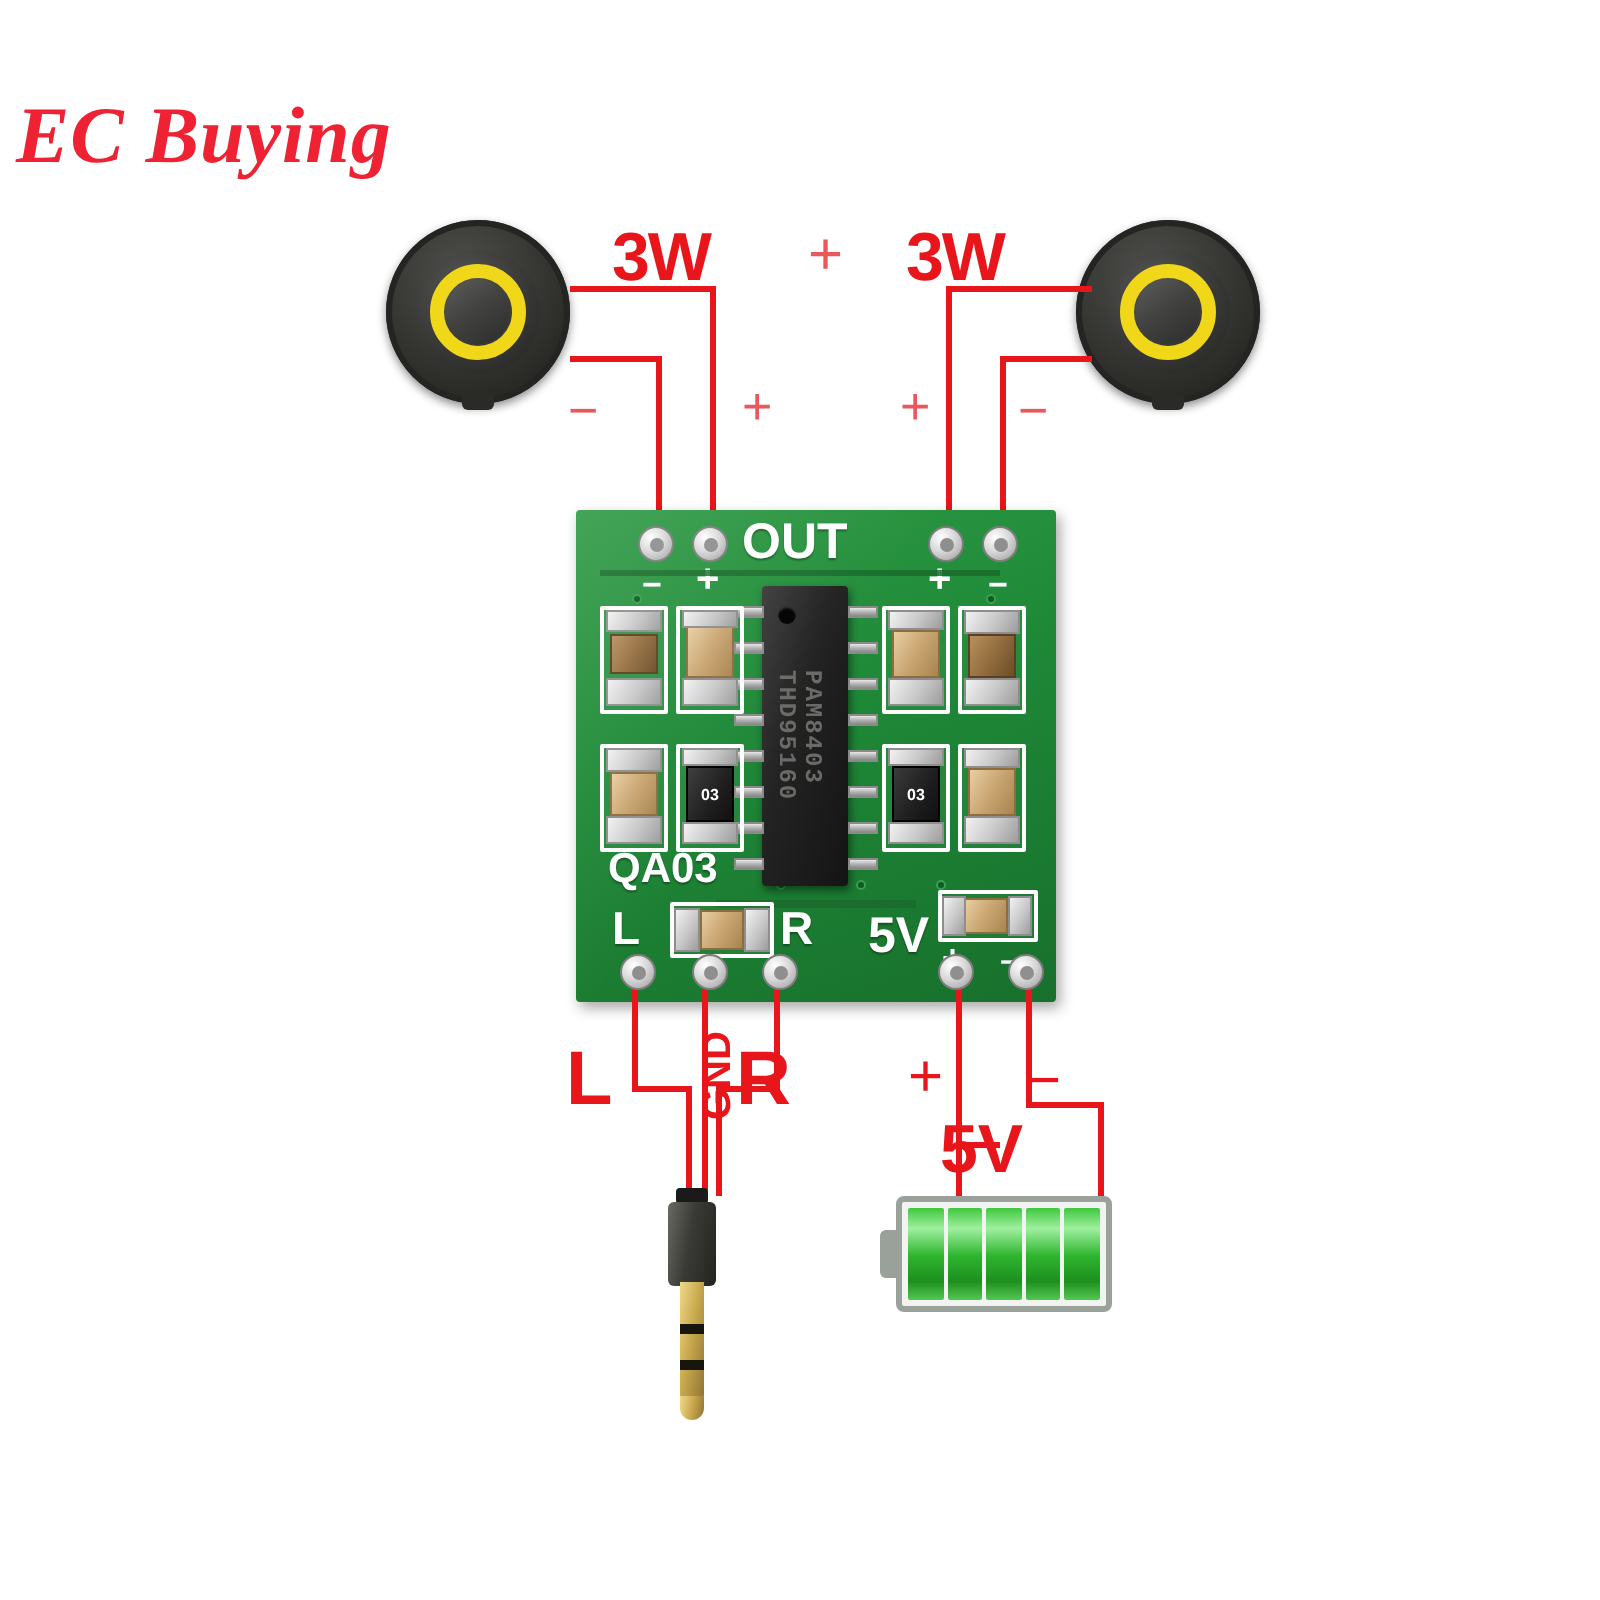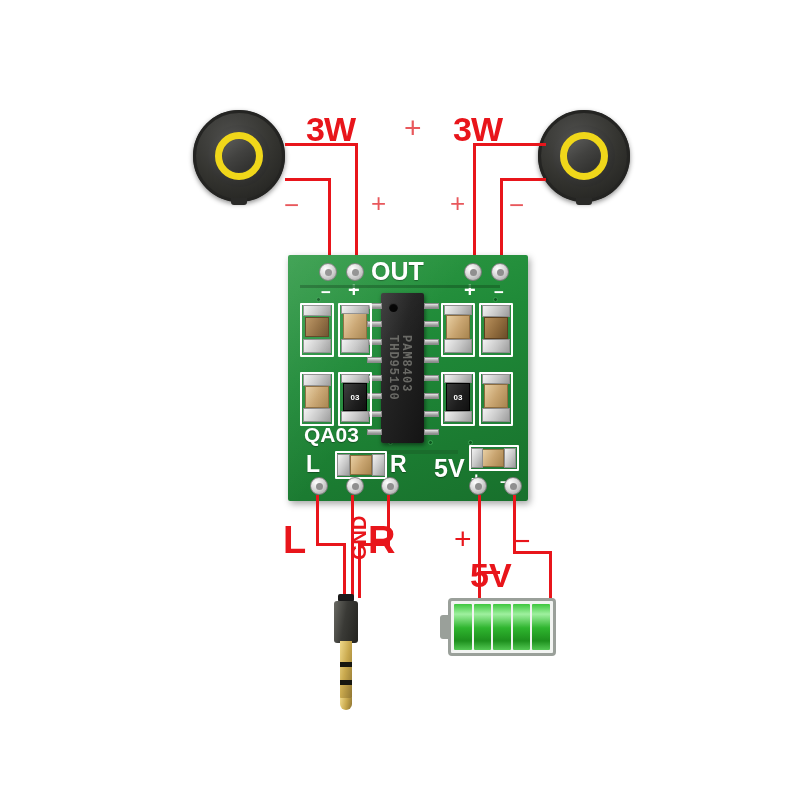--- a/index.html
+++ b/index.html
@@ -312,20 +312,21 @@
     width: 9px; height: 24px;
     background: #9aa09a;
     border-radius: 3px 0 0 3px;
   }
 </style>
 </head>
 <body>
 
 <div id="stage">
 
+  <div class="abs" id="watermark">EC Buying</div>
 
   <div class="speaker" style="left:193px; top:110px;">
     <div class="spk-frame"></div>
     <div class="spk-surround"></div>
     <div class="spk-ring"></div>
     <div class="spk-dome"></div>
     <div class="spk-tab"></div>
   </div>
 
   <div class="speaker" style="left:538px; top:110px;">

